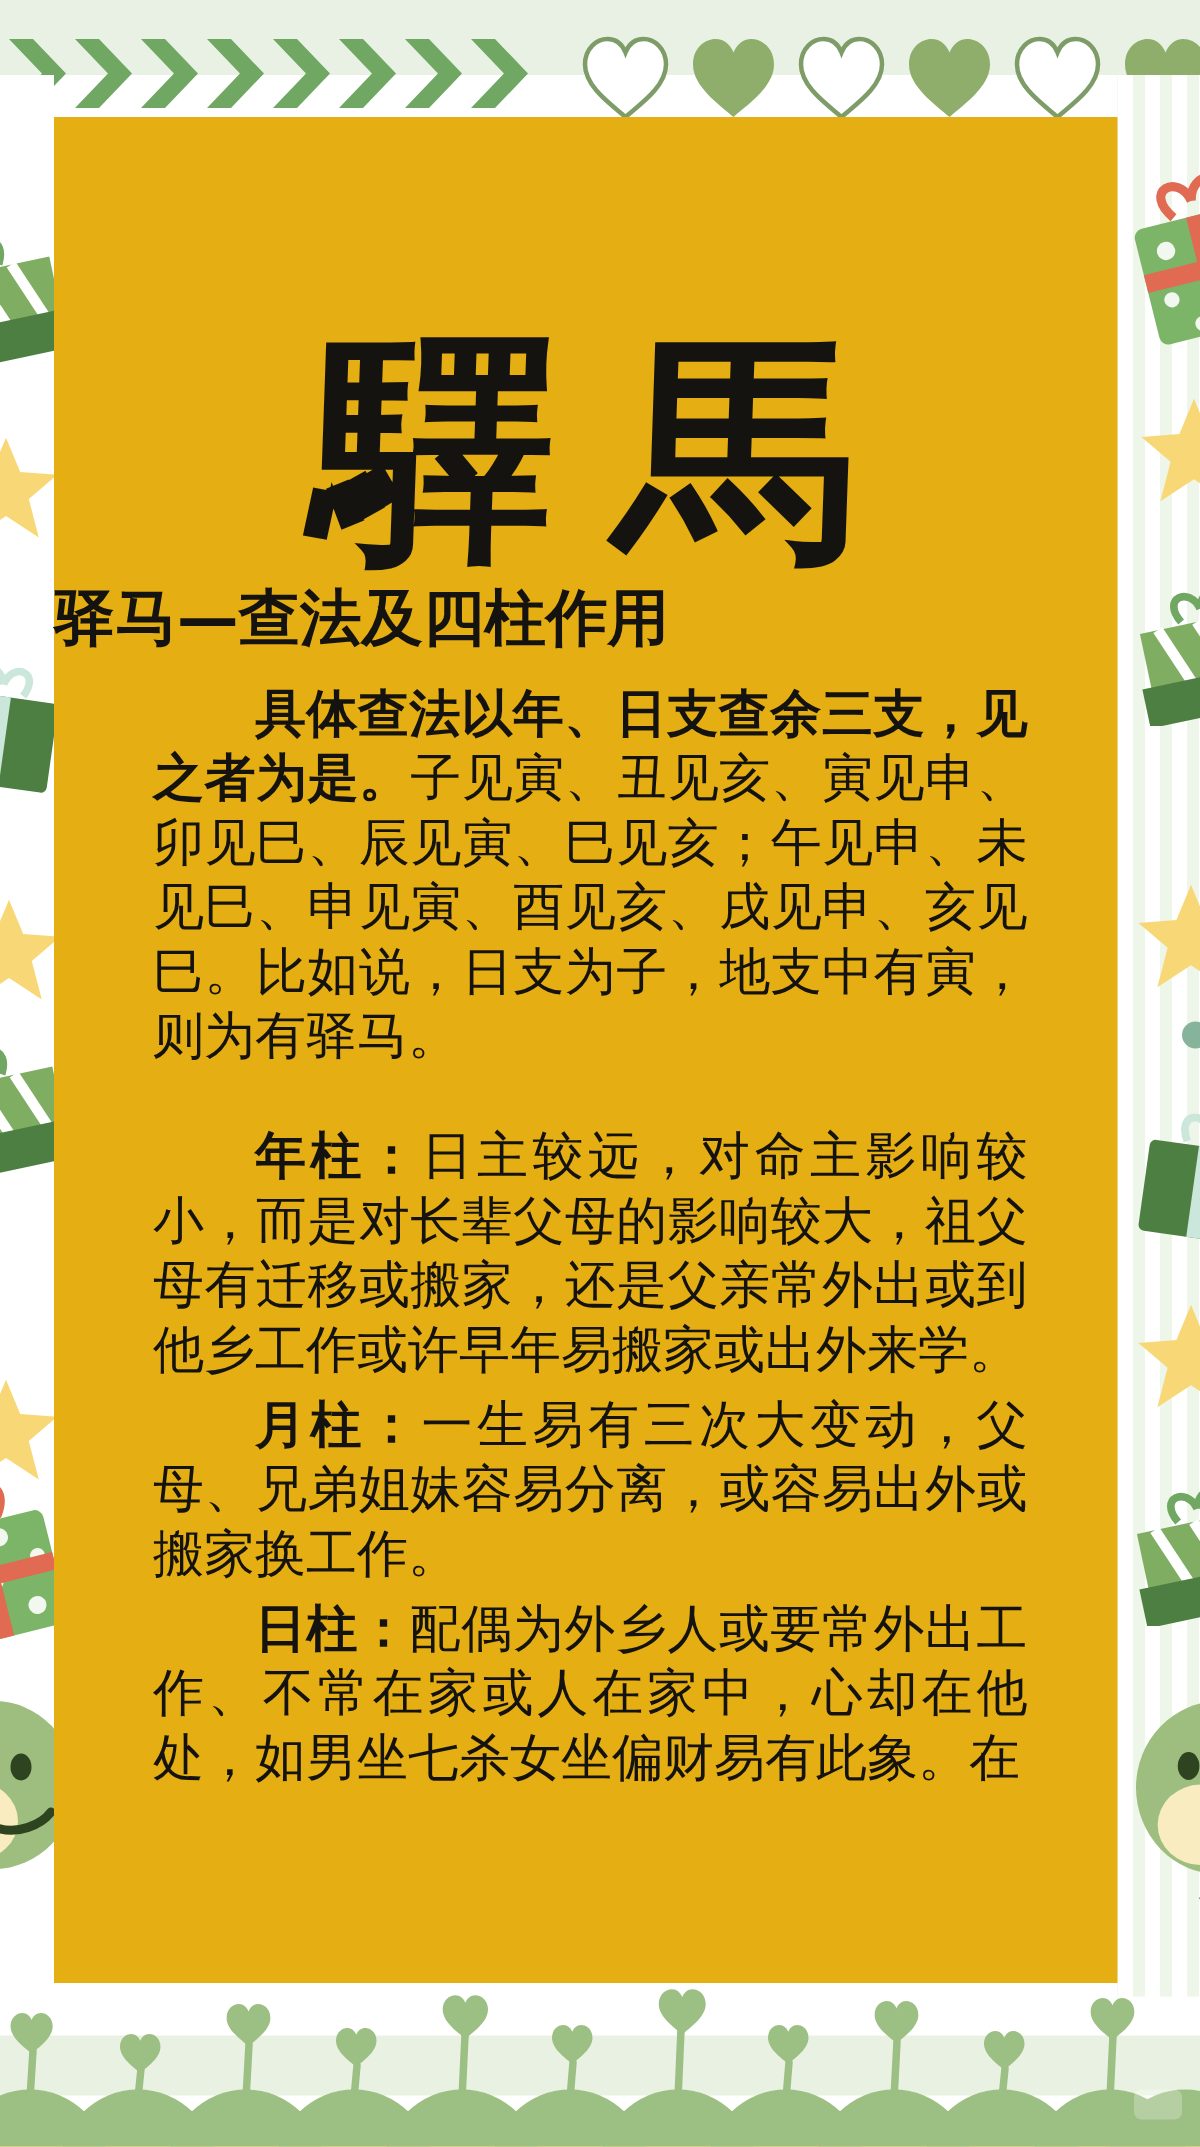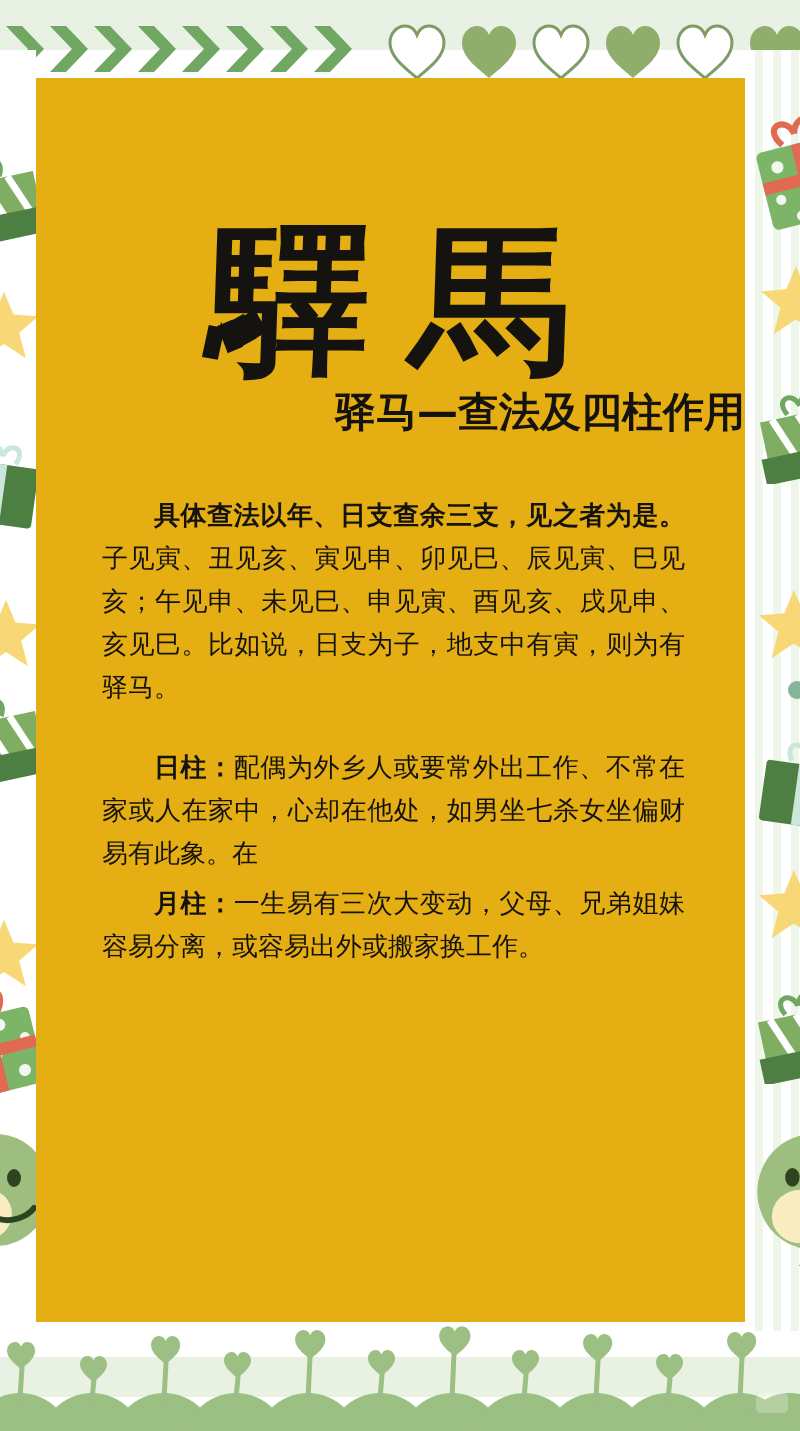--- a/index.html
+++ b/index.html
@@ -23,27 +23,27 @@
     background:#e5ae12;color:#151310;box-sizing:border-box;
   }
   .cal-title{
     margin-top:138px;text-align:center;
     font-family:"DejaVu Serif","Liberation Serif",serif;
     font-weight:900;font-size:160px;line-height:1.05;letter-spacing:42px;
     text-indent:42px; 
     transform:skewX(-2deg);
   }
   .subtitle{
-    margin-top:6px;text-align:right;
+    margin-top:6px;text-align:left;
     font-family:"DejaVu Sans","Liberation Sans",sans-serif;
     font-weight:700;font-size:41px;line-height:1.1;
   }
   .body-text{
-    margin:59px 60px 0 66px;
-    font-size:26px;line-height:43px;text-align:justify;
+    margin:20px 60px 0 66px;
+    font-size:34px;line-height:43px;text-align:justify;
   }
   .para{margin:0 0 7px 0;text-indent:2em;}
   .para.first{margin-bottom:37px;}
   .para .lead{font-weight:700;}
   .para .rest{font-weight:400;}
   
   .bottom-deco{position:absolute;left:0;bottom:0;width:800px;height:108px;}
   .watermark{
     position:absolute;right:12px;bottom:18px;width:32px;height:20px;border-radius:5px;
     background:rgba(255,255,255,0.25);
@@ -178,22 +178,23 @@
     <use href="#sym-gift-striped" x="6" y="932" width="112" height="102"></use>
     <use href="#sym-face" x="6" y="1082" width="124" height="134"></use>
   </svg>
 </div>
 
 <div class="card">
   <div class="cal-title">驛馬</div>
   <div class="subtitle">驿马—查法及四柱作用</div>
   <div class="body-text">
     <p class="para first"><span class="lead">具体查法以年、日支查余三支，见之者为是。</span><span class="rest">子见寅、丑见亥、寅见申、卯见巳、辰见寅、巳见亥；午见申、未见巳、申见寅、酉见亥、戌见申、亥见巳。比如说，日支为子，地支中有寅，则为有驿马。</span></p>
+    <p class="para"><span class="lead">年柱：</span><span class="rest">日主较远，对命主影响较小，而是对长辈父母的影响较大，祖父母有迁移或搬家，还是父亲常外出或到他乡工作或许早年易搬家或出外来学。</span></p>
+    <p class="para"><span class="lead">月柱：</span><span class="rest">一生易有三次大变动，父母、兄弟姐妹容易分离，或容易出外或搬家换工作。</span></p>
     <p class="para"><span class="lead">日柱：</span><span class="rest">配偶为外乡人或要常外出工作、不常在家或人在家中，心却在他处，如男坐七杀女坐偏财易有此象。在</span></p>
-    <p class="para"><span class="lead">月柱：</span><span class="rest">一生易有三次大变动，父母、兄弟姐妹容易分离，或容易出外或搬家换工作。</span></p>
   </div>
 </div>
 
 <svg class="bottom-deco" viewBox="0 0 800 108">
   <rect x="0" y="34" width="800" height="40" fill="#e9f2e2"></rect>
   <g fill="#9cbf83" stroke="none">
     <rect x="0" y="92" width="800" height="16"></rect>
     <circle cx="20" cy="122" r="52"></circle>
       <circle cx="92" cy="122" r="52"></circle>
       <circle cx="164" cy="122" r="52"></circle>

